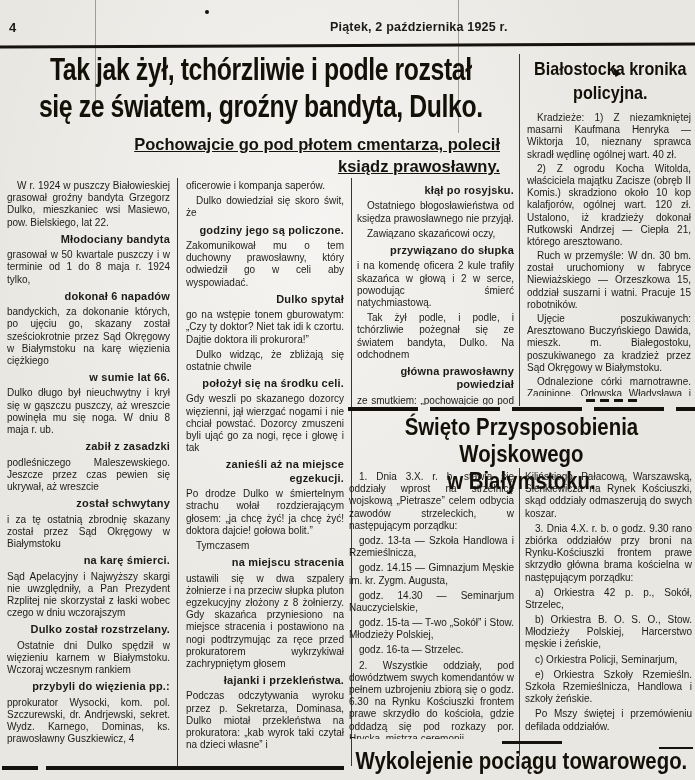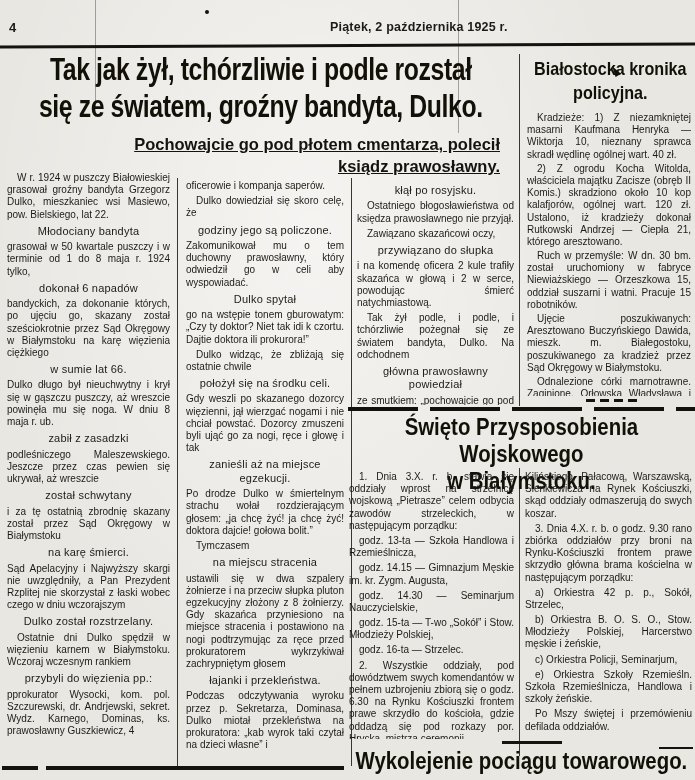--- a/index.html
+++ b/index.html
@@ -28,22 +28,22 @@
   }
   .main-subheadline{
     position:absolute;left:28px;top:133px;width:472px;
     font-size:16.5px;line-height:1.35;font-weight:bold;
     text-align:right;white-space:pre-line;color:#15130e;text-decoration:underline;
   }
   
   .col{position:absolute;font-size:10px;line-height:1.22;overflow:hidden;}
   .col p.p{margin:0 0 3px;text-align:justify;text-indent:10px;}
   .col p.p.noind{text-indent:0;}
-  .col h4.h{margin:4px 0 3px;font-size:11px;font-weight:normal;text-align:center;letter-spacing:.2px;}
-  .c1{left:7px;top:172px;width:163px;height:585px;}
+  .col h4.h{margin:4px 0 3px;font-size:11px;font-weight:bold;text-align:right;letter-spacing:.2px;}
+  .c1{left:7px;top:180px;width:163px;height:585px;}
   .c2{left:186px;top:180px;width:158px;height:585px;}
   .c3{left:357px;top:180px;width:157px;height:225px;}
   .vrule{position:absolute;width:1px;background:#3a362f;}
   .vr1{left:177px;top:178px;height:588px;}
   .vr2{left:351px;top:178px;height:588px;}
   .vr3a{left:519px;top:54px;height:352px;}
   .vr3b{left:519px;top:468px;height:288px;}
   
   .chron-title{
     position:absolute;left:527px;top:57px;width:196px;transform:scaleX(.85);
@@ -119,21 +119,21 @@
     <h4 class="h">na karę śmierci.</h4>
     <p class="p noind">Sąd Apelacyjny i Najwyższy skargi nie uwzględniły, a Pan Prezydent Rzplitej nie skorzystał z łaski wobec czego w dniu wczorajszym</p>
     <h4 class="h">Dulko został rozstrzelany.</h4>
     <p class="p">Ostatnie dni Dulko spędził w więzieniu karnem w Białymstoku. Wczoraj wczesnym rankiem</p>
     <h4 class="h">przybyli do więzienia pp.:</h4>
     <p class="p noind">pprokurator Wysocki, kom. pol. Szczurewski, dr. Andrjewski, sekret. Wydz. Karnego, Dominas, ks. prawosławny Guszkiewicz, 4</p>
   </div>
 
   <div class="col c2">
     <p class="p noind">oficerowie i kompanja saperów.</p>
-    <p class="p">Dulko dowiedział się skoro celę, że</p>
+    <p class="p">Dulko dowiedział się skoro świt, że</p>
     <h4 class="h">godziny jego są policzone.</h4>
     <p class="p noind">Zakomunikował mu o tem duchowny prawosławny, który odwiedził go w celi aby wyspowiadać.</p>
     <h4 class="h">Dulko spytał</h4>
     <p class="p noind">go na wstępie tonem gburowatym: „Czy ty doktor? Niet tak idi k czortu. Dajtie doktora ili prokurora!”</p>
     <p class="p">Dulko widząc, że zbliżają się ostatnie chwile</p>
     <h4 class="h">położył się na środku celi.</h4>
     <p class="p noind">Gdy weszli po skazanego dozorcy więzienni, jął wierzgać nogami i nie chciał powstać. Dozorcy zmuszeni byli ująć go za nogi, ręce i głowę i tak</p>
     <h4 class="h">zanieśli aż na miejsce egzekucji.</h4>
     <p class="p noind">Po drodze Dulko w śmiertelnym strachu wołał rozdzierającym głosem: „ja chcę żyć! ja chcę żyć! doktora dajcie! gołowa bolit.”</p>
     <p class="p">Tymczasem</p>

